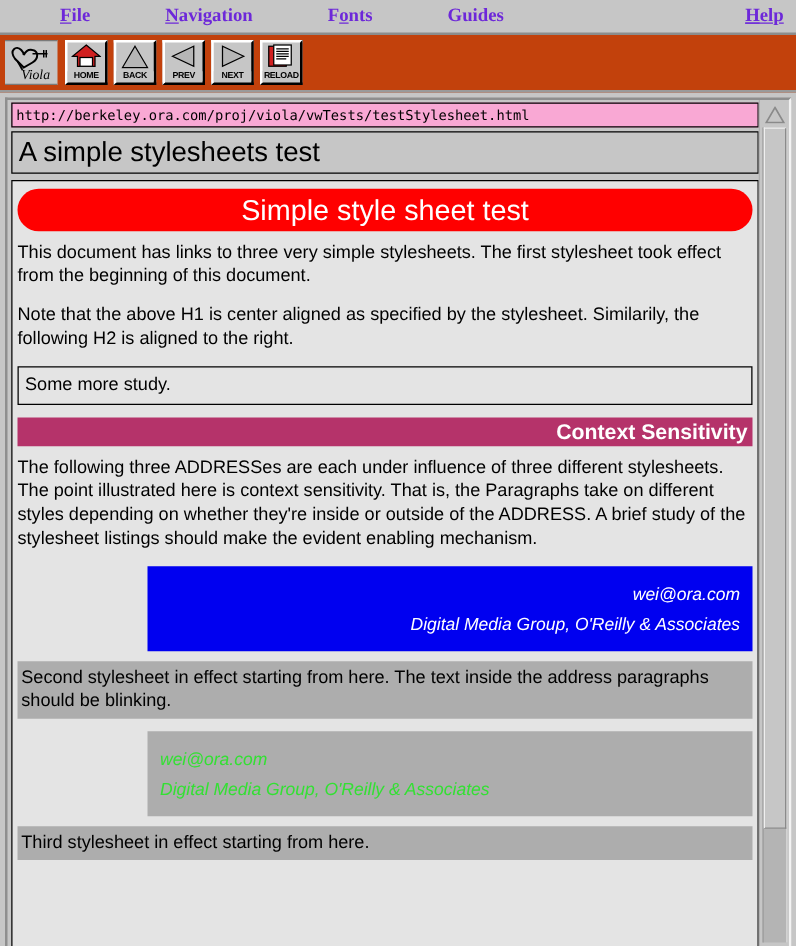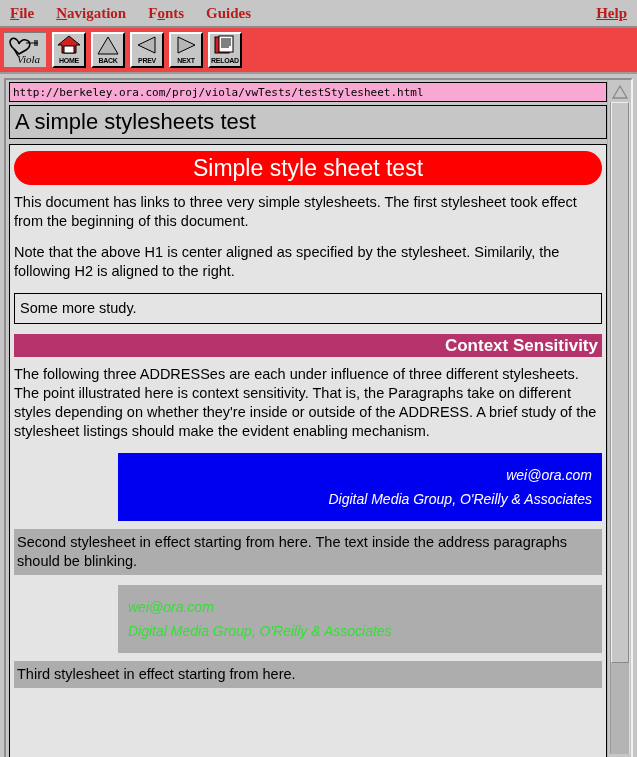--- a/index.html
+++ b/index.html
@@ -23,32 +23,33 @@
     display: flex;
     align-items: center;
     padding: 0 10px;
     box-sizing: border-box;
     position: relative;
   }
   .menu-item {
     font-family: "Liberation Serif", serif;
     font-size: 15px;
     font-weight: bold;
-    color: #b91c1c;
+    color: #6d28d9;
     margin-right: 22px;
     cursor: default;
     white-space: nowrap;
+    margin-left: 38px;
   }
   .menu-item .mn { text-decoration: underline; }
   .menu-help { margin-right: 0; margin-left: auto; text-decoration: underline; }
 
   
   .toolbar {
     height: 46px;
-    background: #ef4444;
+    background: #c2410c;
     display: flex;
     align-items: center;
     padding-left: 4px;
     box-sizing: border-box;
     border-bottom: 2px solid #9a9a9a;
   }
   .tb-btn {
     width: 34px;
     height: 36px;
     margin-right: 5px;

